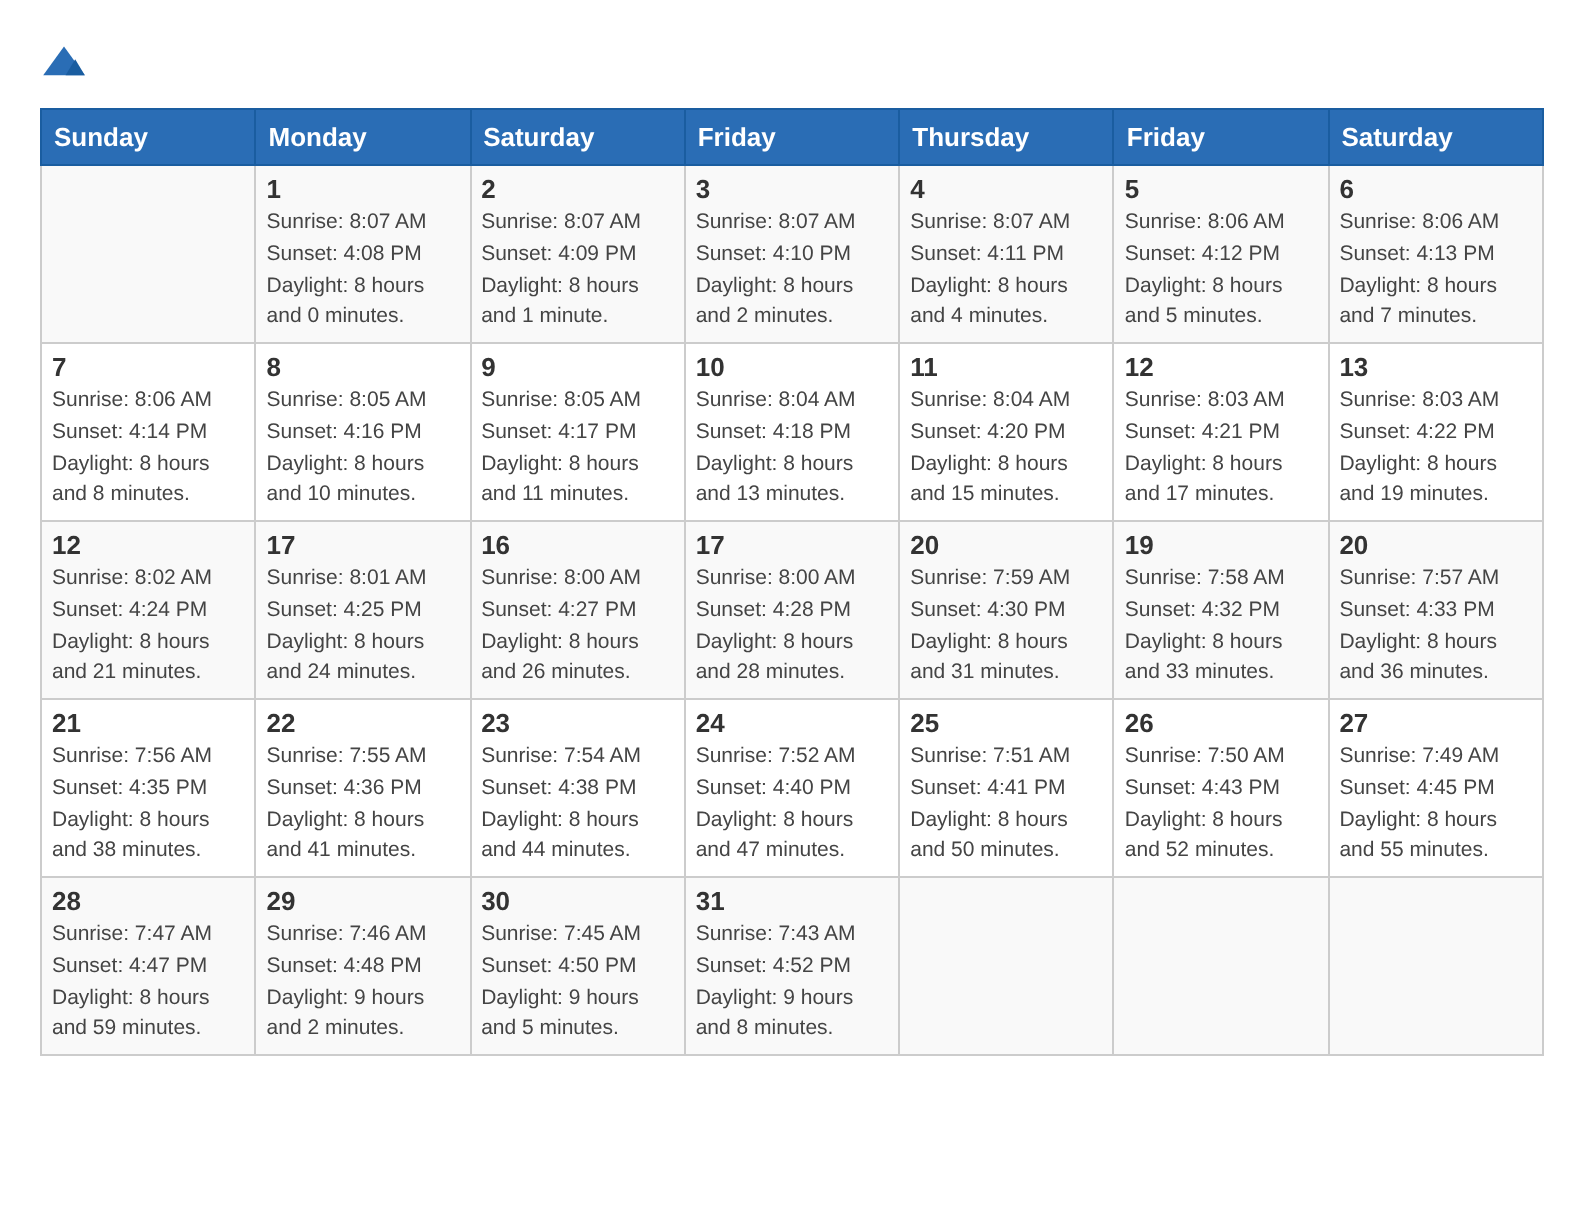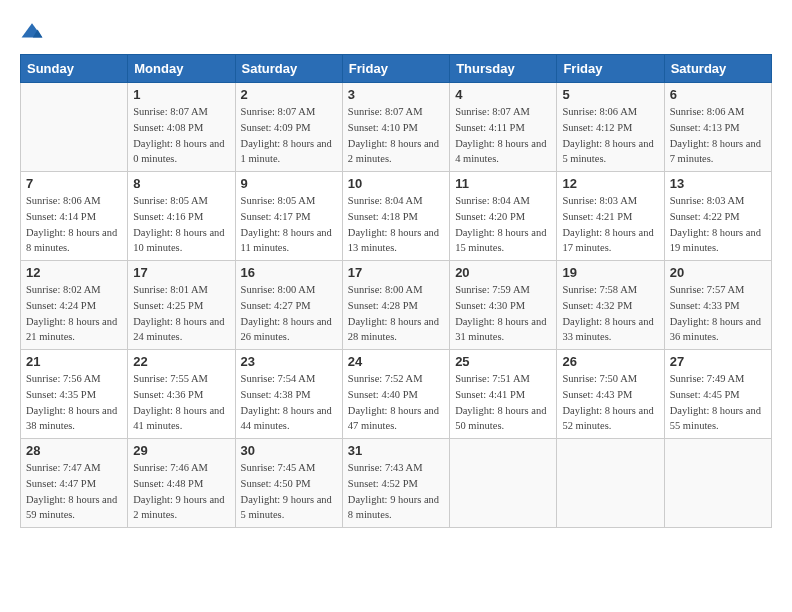--- a/index.html
+++ b/index.html
@@ -77,21 +77,20 @@
     .day-number {
       font-weight: bold;
       font-size: 13px;
       display: block;
       margin-bottom: 2px;
     }
     .day-info {
       line-height: 1.5;
       font-size: 10.5px;
       color: #444;
-      font-family: Liberation Serif, serif;
     }
   </style>
 </head>
 <body>
 
 <div class="header-area">
   <div class="logo">
     <svg class="logo-icon" viewBox="0 0 30 30" xmlns="http://www.w3.org/2000/svg">
       <polygon points="15,4 28,22 2,22" fill="#2a6db5"></polygon>
       <polygon points="22,12 28,22 16,22" fill="#1a5da0"></polygon>

